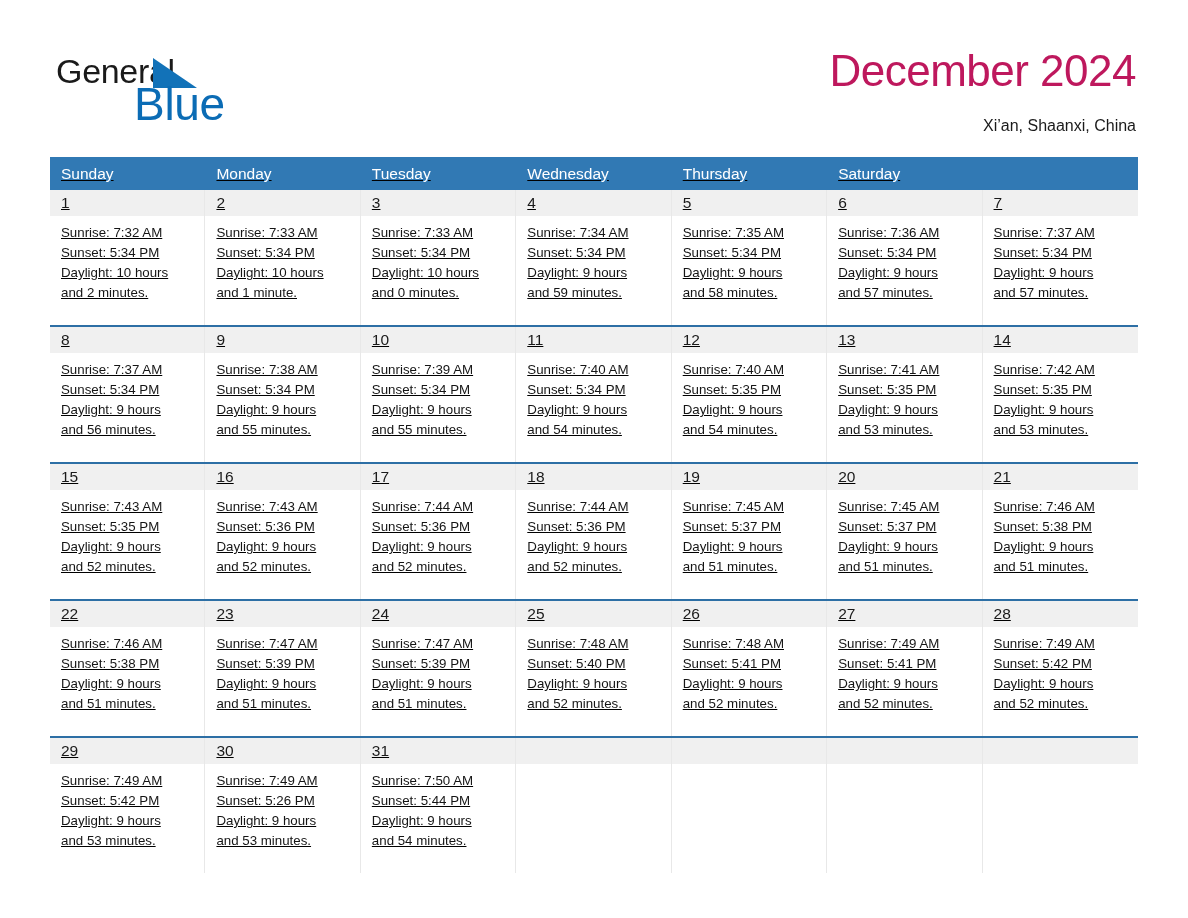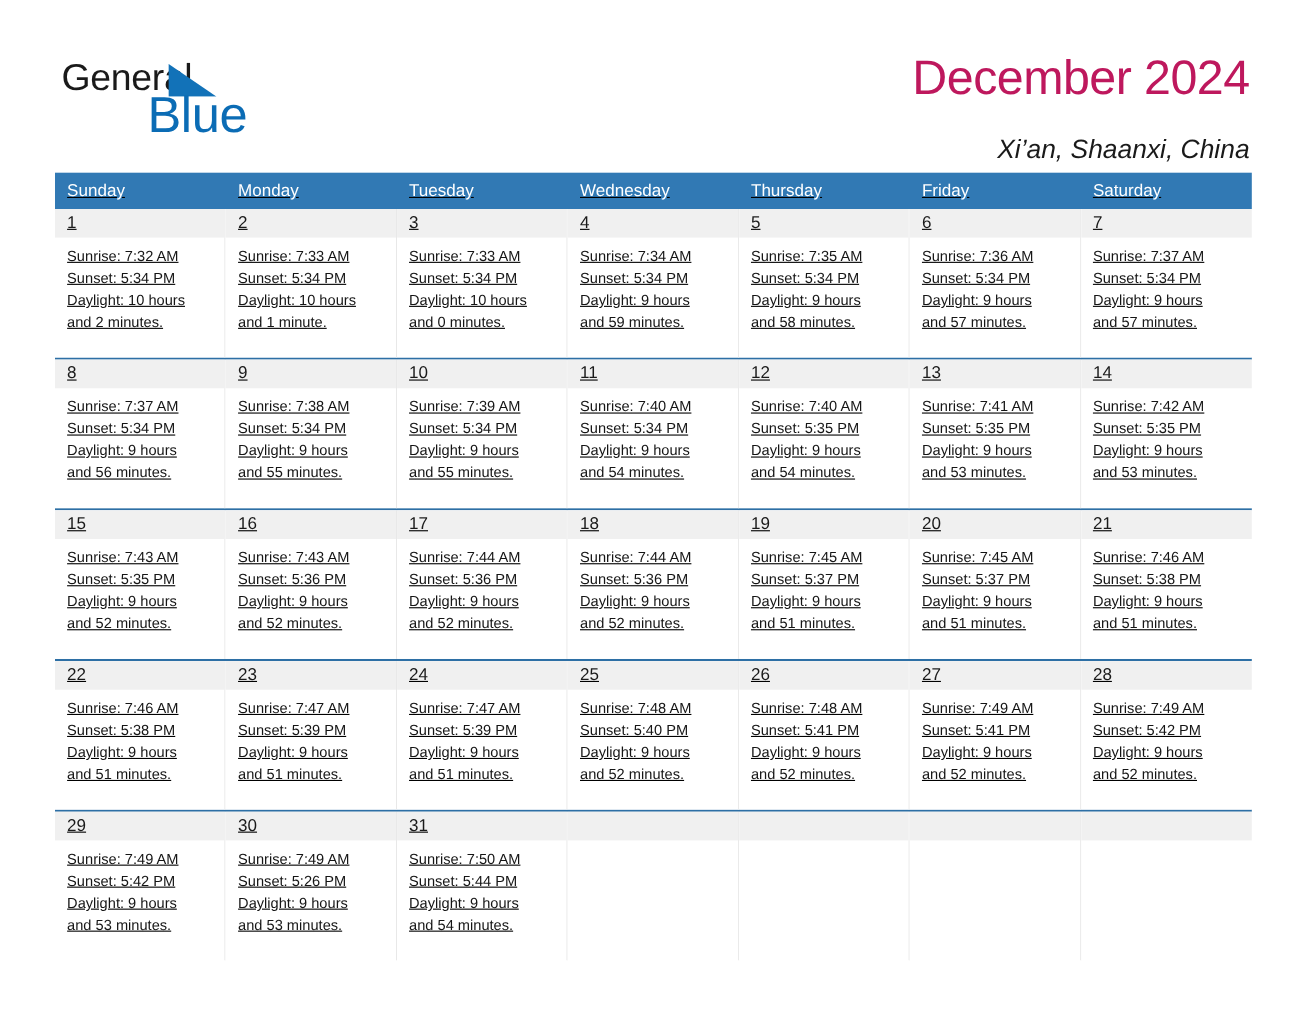--- a/index.html
+++ b/index.html
@@ -73,26 +73,25 @@
     text-align: right;
   }
   .cal-title {
     font-size: 44px;
     line-height: 54px;
     font-weight: 400;
     color: #be185d;
     letter-spacing: -0.5px;
   }
   .cal-location {
-    margin-top: 25px;
-    font-size: 24px;
+    margin-top: 14px;
+    font-size: 16px;
     line-height: 28px;
     font-weight: 400;
     color: #1a1a1a;
-    font-style: italic;
   }
 
   
   .calendar {
     position: absolute;
     left: 50px;
     top: 157px;
     width: 1088px;
     text-decoration: underline;
   }
@@ -180,21 +179,20 @@
 
   </div>
 
   <div class="calendar">
     <div class="weekdays">
       <div class="weekday">Sunday</div>
       <div class="weekday">Monday</div>
       <div class="weekday">Tuesday</div>
       <div class="weekday">Wednesday</div>
       <div class="weekday">Thursday</div>
-      <div class="weekday">Friday</div>
       <div class="weekday">Saturday</div>
     </div>
 
     <div id="weeks-container">
         <div class="week first">
           <div class="daycell">
             <div class="daynum-band"><span class="daynum">1</span></div>
             <div class="dayinfo">
               <div>Sunrise: 7:32 AM</div>
               <div>Sunset: 5:34 PM</div>

